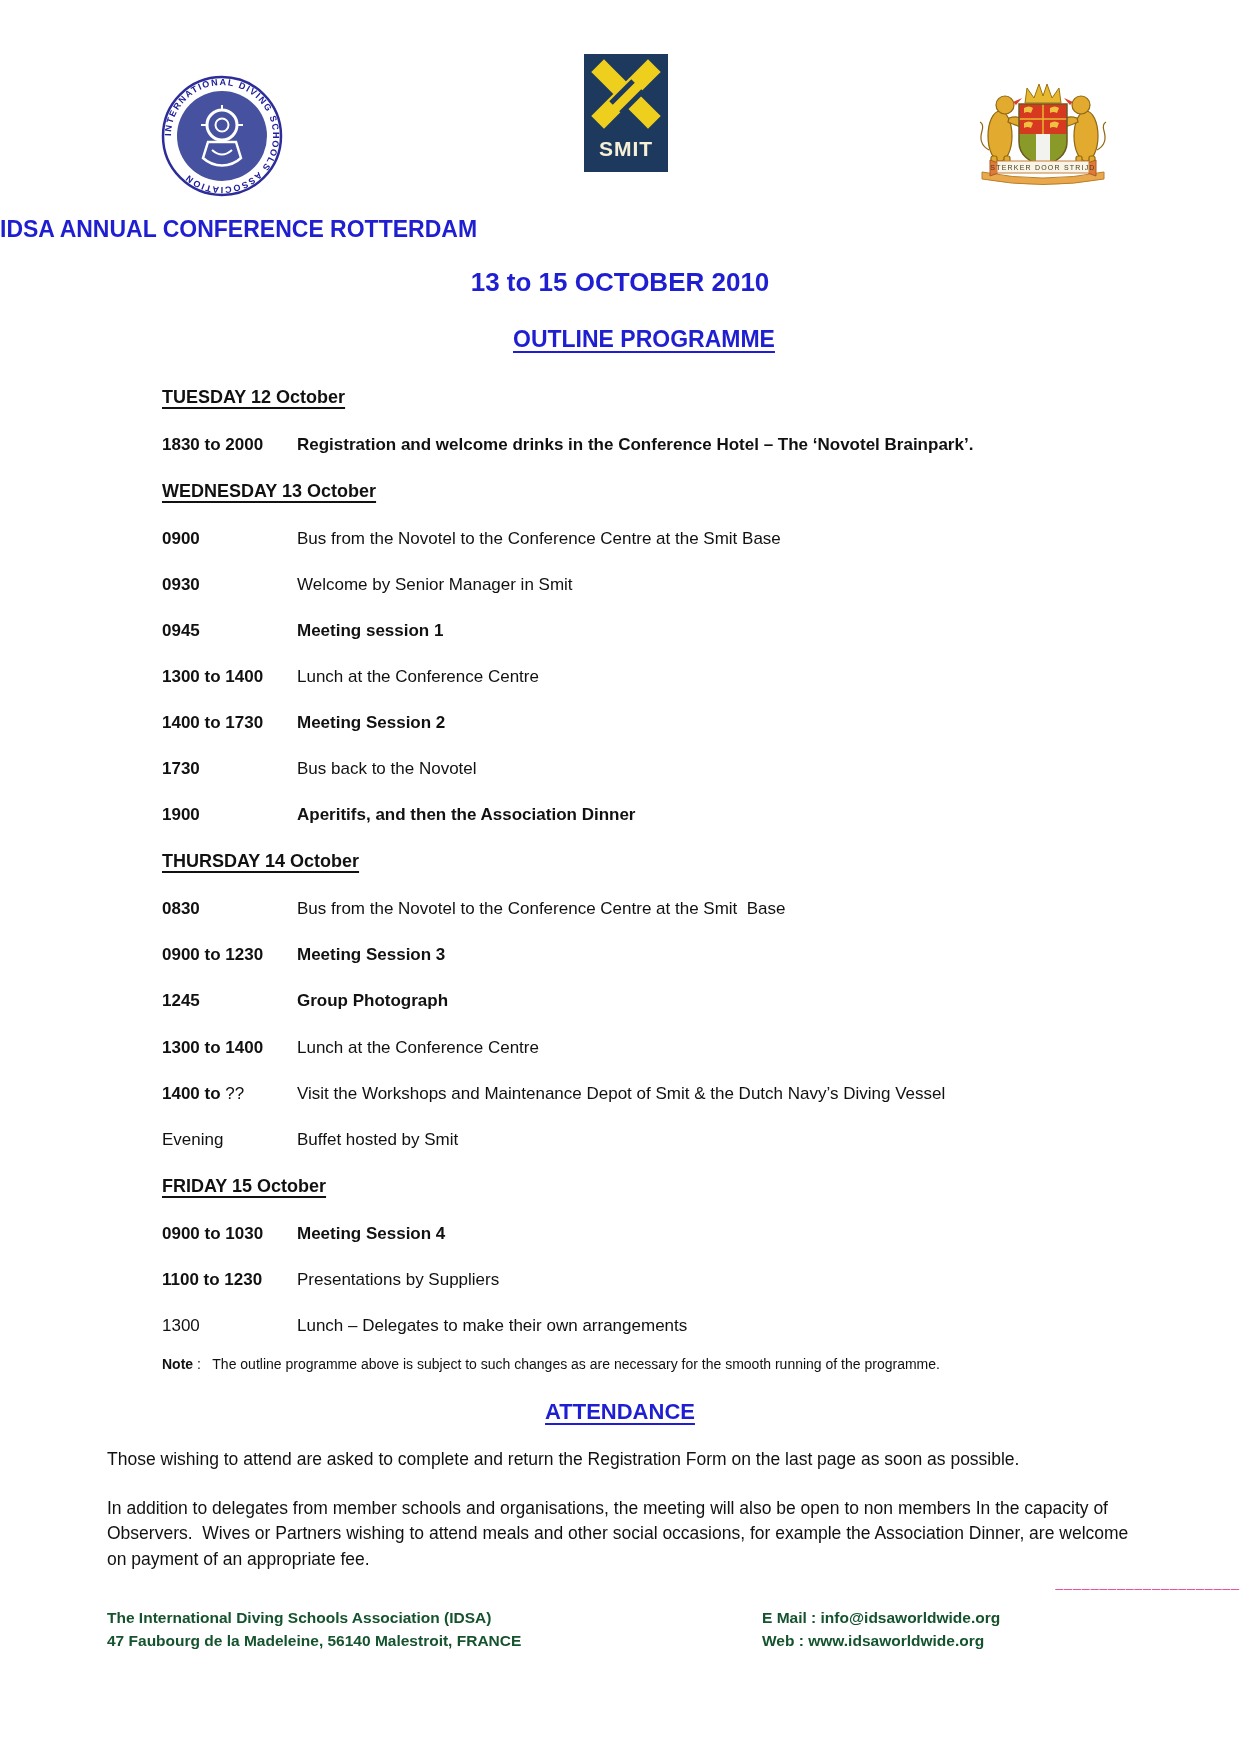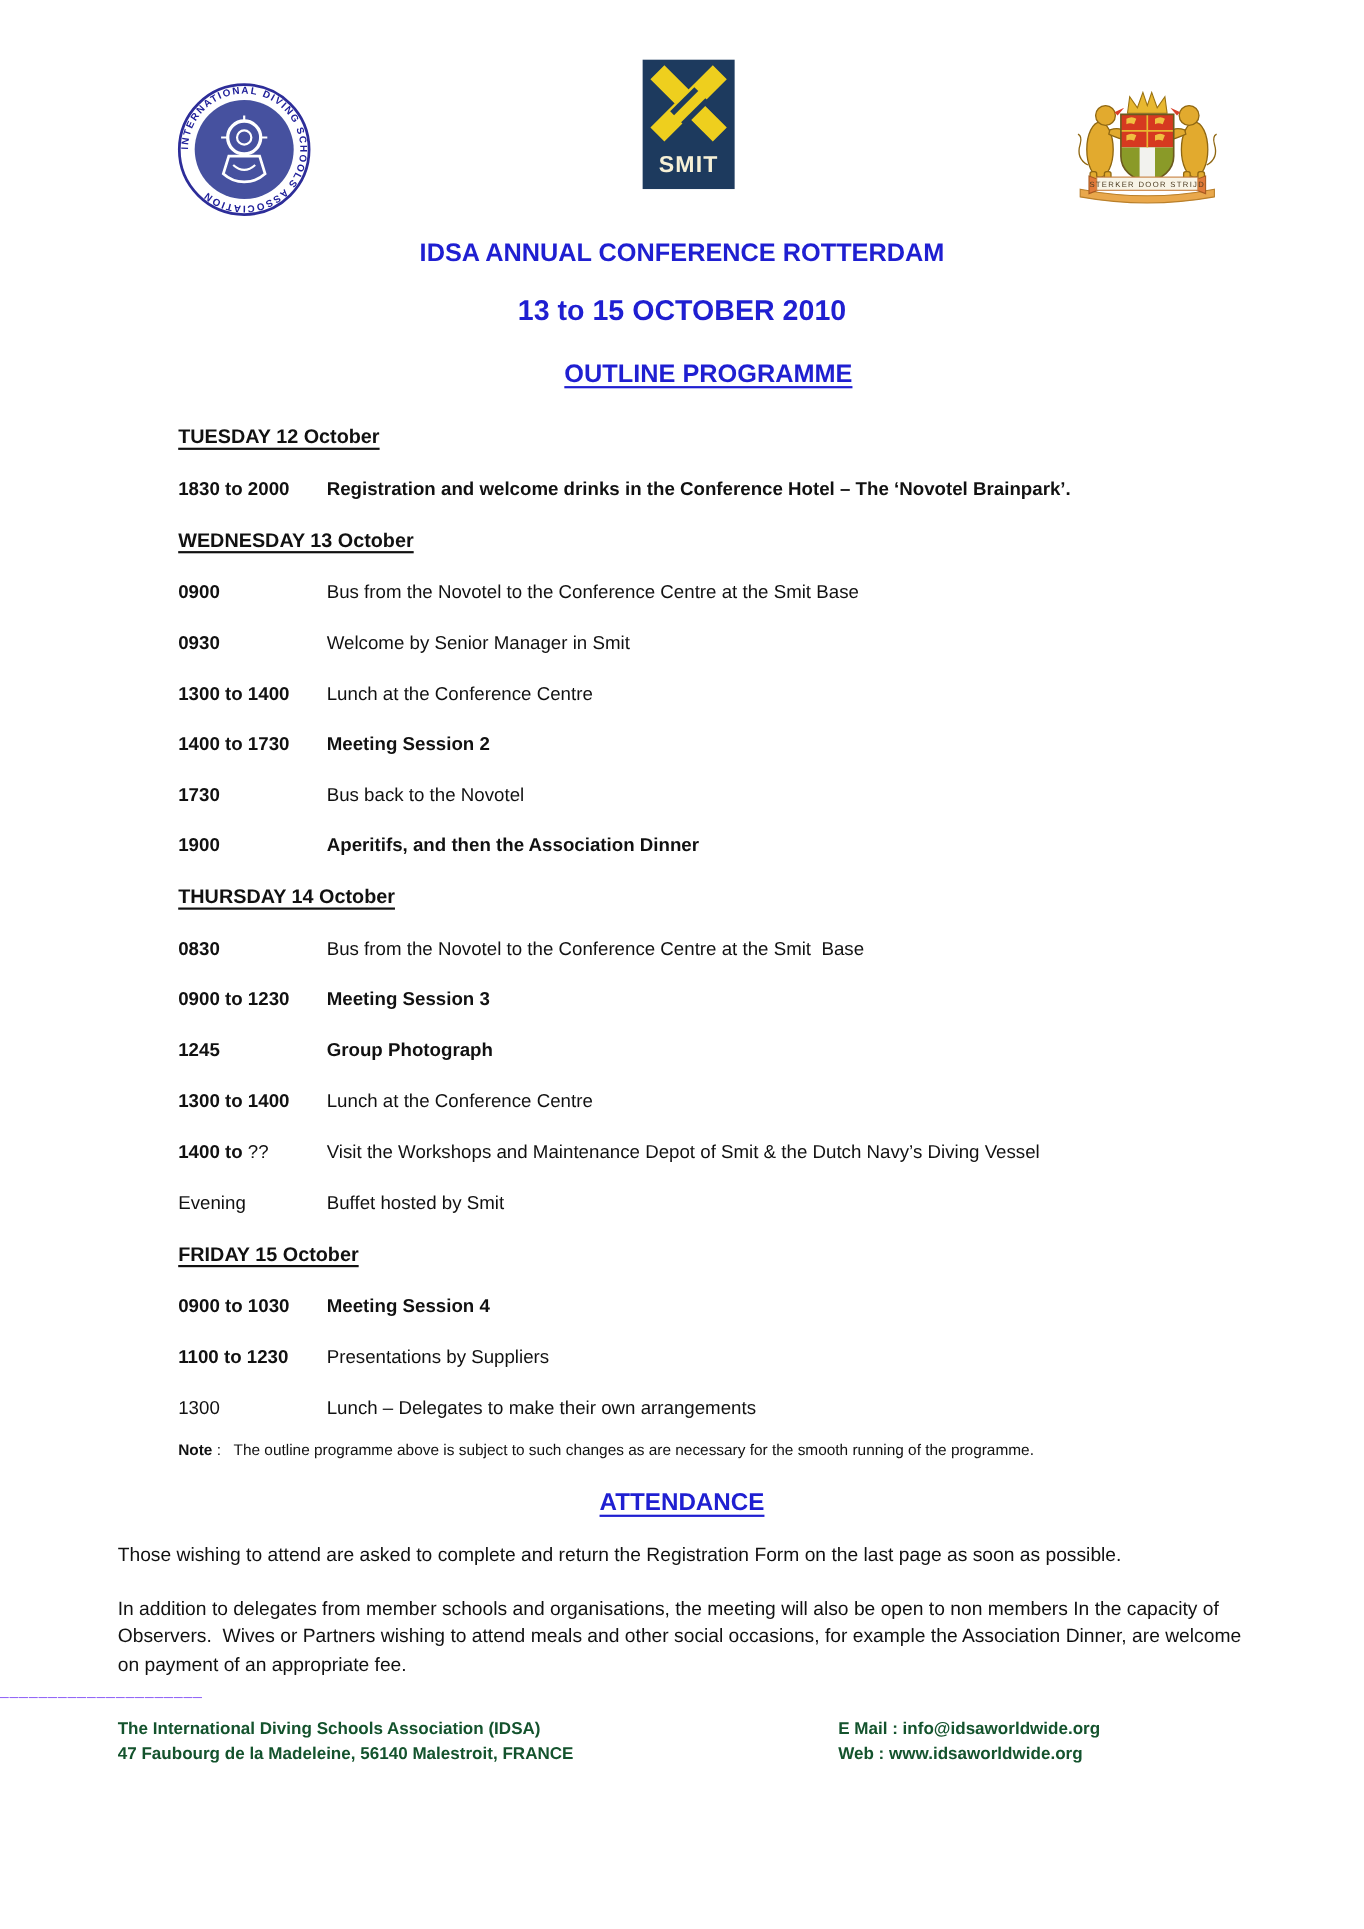--- a/index.html
+++ b/index.html
@@ -10,21 +10,21 @@
   }
   .pre{white-space:pre-wrap;}
   .b{font-weight:bold;}
 
   
   .logos-row{display:flex;justify-content:space-between;align-items:flex-start;
     padding:54px 118px 0 156px;}
   .logo-offset{margin-top:18px;}
 
   
-  .title-1{margin:16px 0 0;text-align:center;font-size:23px;font-weight:bold;color:#1f1fd1;}
+  .title-1{margin:16px 0 0;font-size:23px;font-weight:bold;color:#1f1fd1;}
   .title-2{margin:24px 0 0;text-align:center;font-size:26px;font-weight:bold;color:#1f1fd1;}
   .outline-heading{margin:28px 0 0;text-align:center;font-size:23px;font-weight:bold;color:#1f1fd1;
     text-decoration:underline;text-decoration-thickness:2px;text-underline-offset:4px;padding-left:48px;}
   .attendance-heading{margin:26px 0 0;text-align:center;font-size:22px;font-weight:bold;color:#1f1fd1;
     text-decoration:underline;text-decoration-thickness:2px;text-underline-offset:4px;}
 
   
   .schedule{margin:34px 96px 0 162px;}
   .day{font-size:18px;font-weight:bold;margin:13px 0 27px;
     text-decoration:underline;text-decoration-thickness:2px;text-underline-offset:4px;}
@@ -32,21 +32,21 @@
   .event .time{width:135px;flex:none;font-weight:bold;}
   .event .time.reg{font-weight:normal;}
   .event .desc{flex:1;white-space:pre-wrap;}
   .event .desc.b{font-weight:bold;}
 
   .note-line{margin:20px 96px 0 162px;font-size:14px;line-height:1.2;}
 
   
   .para{margin:24px 100px 0 107px;font-size:17.5px;line-height:1.45;white-space:pre-wrap;}
   .para.second{margin-top:22px;}
-  .divider{margin:2px 0 0;text-align:left;font-size:14px;color:#8b5cf6;letter-spacing:1px;}
+  .divider{margin:2px 0 0;text-align:right;font-size:14px;color:#ec4899;letter-spacing:1px;}
 
   
   .footer{display:flex;margin:16px 0 0 107px;font-size:15.5px;font-weight:bold;
     color:#14532d;line-height:1.5;}
   .footer-left{width:655px;}
   svg text{font-family:"Liberation Sans","DejaVu Sans",sans-serif;}
 </style>
 </head>
 <body>
 
@@ -156,20 +156,24 @@
 
     <div class="event">
       <span class="time">0900</span>
       <span class="desc">Bus from the Novotel to the Conference Centre at the Smit Base</span>
     </div>
     <div class="event">
       <span class="time">0930</span>
       <span class="desc">Welcome by Senior Manager in Smit</span>
     </div>
     <div class="event">
+      <span class="time">0945</span>
+      <span class="desc b">Meeting session 1</span>
+    </div>
+    <div class="event">
       <span class="time">1300 to 1400</span>
       <span class="desc">Lunch at the Conference Centre</span>
     </div>
     <div class="event">
       <span class="time">1400 to 1730</span>
       <span class="desc b">Meeting Session 2</span>
     </div>
     <div class="event">
       <span class="time">1730</span>
       <span class="desc">Bus back to the Novotel</span>

